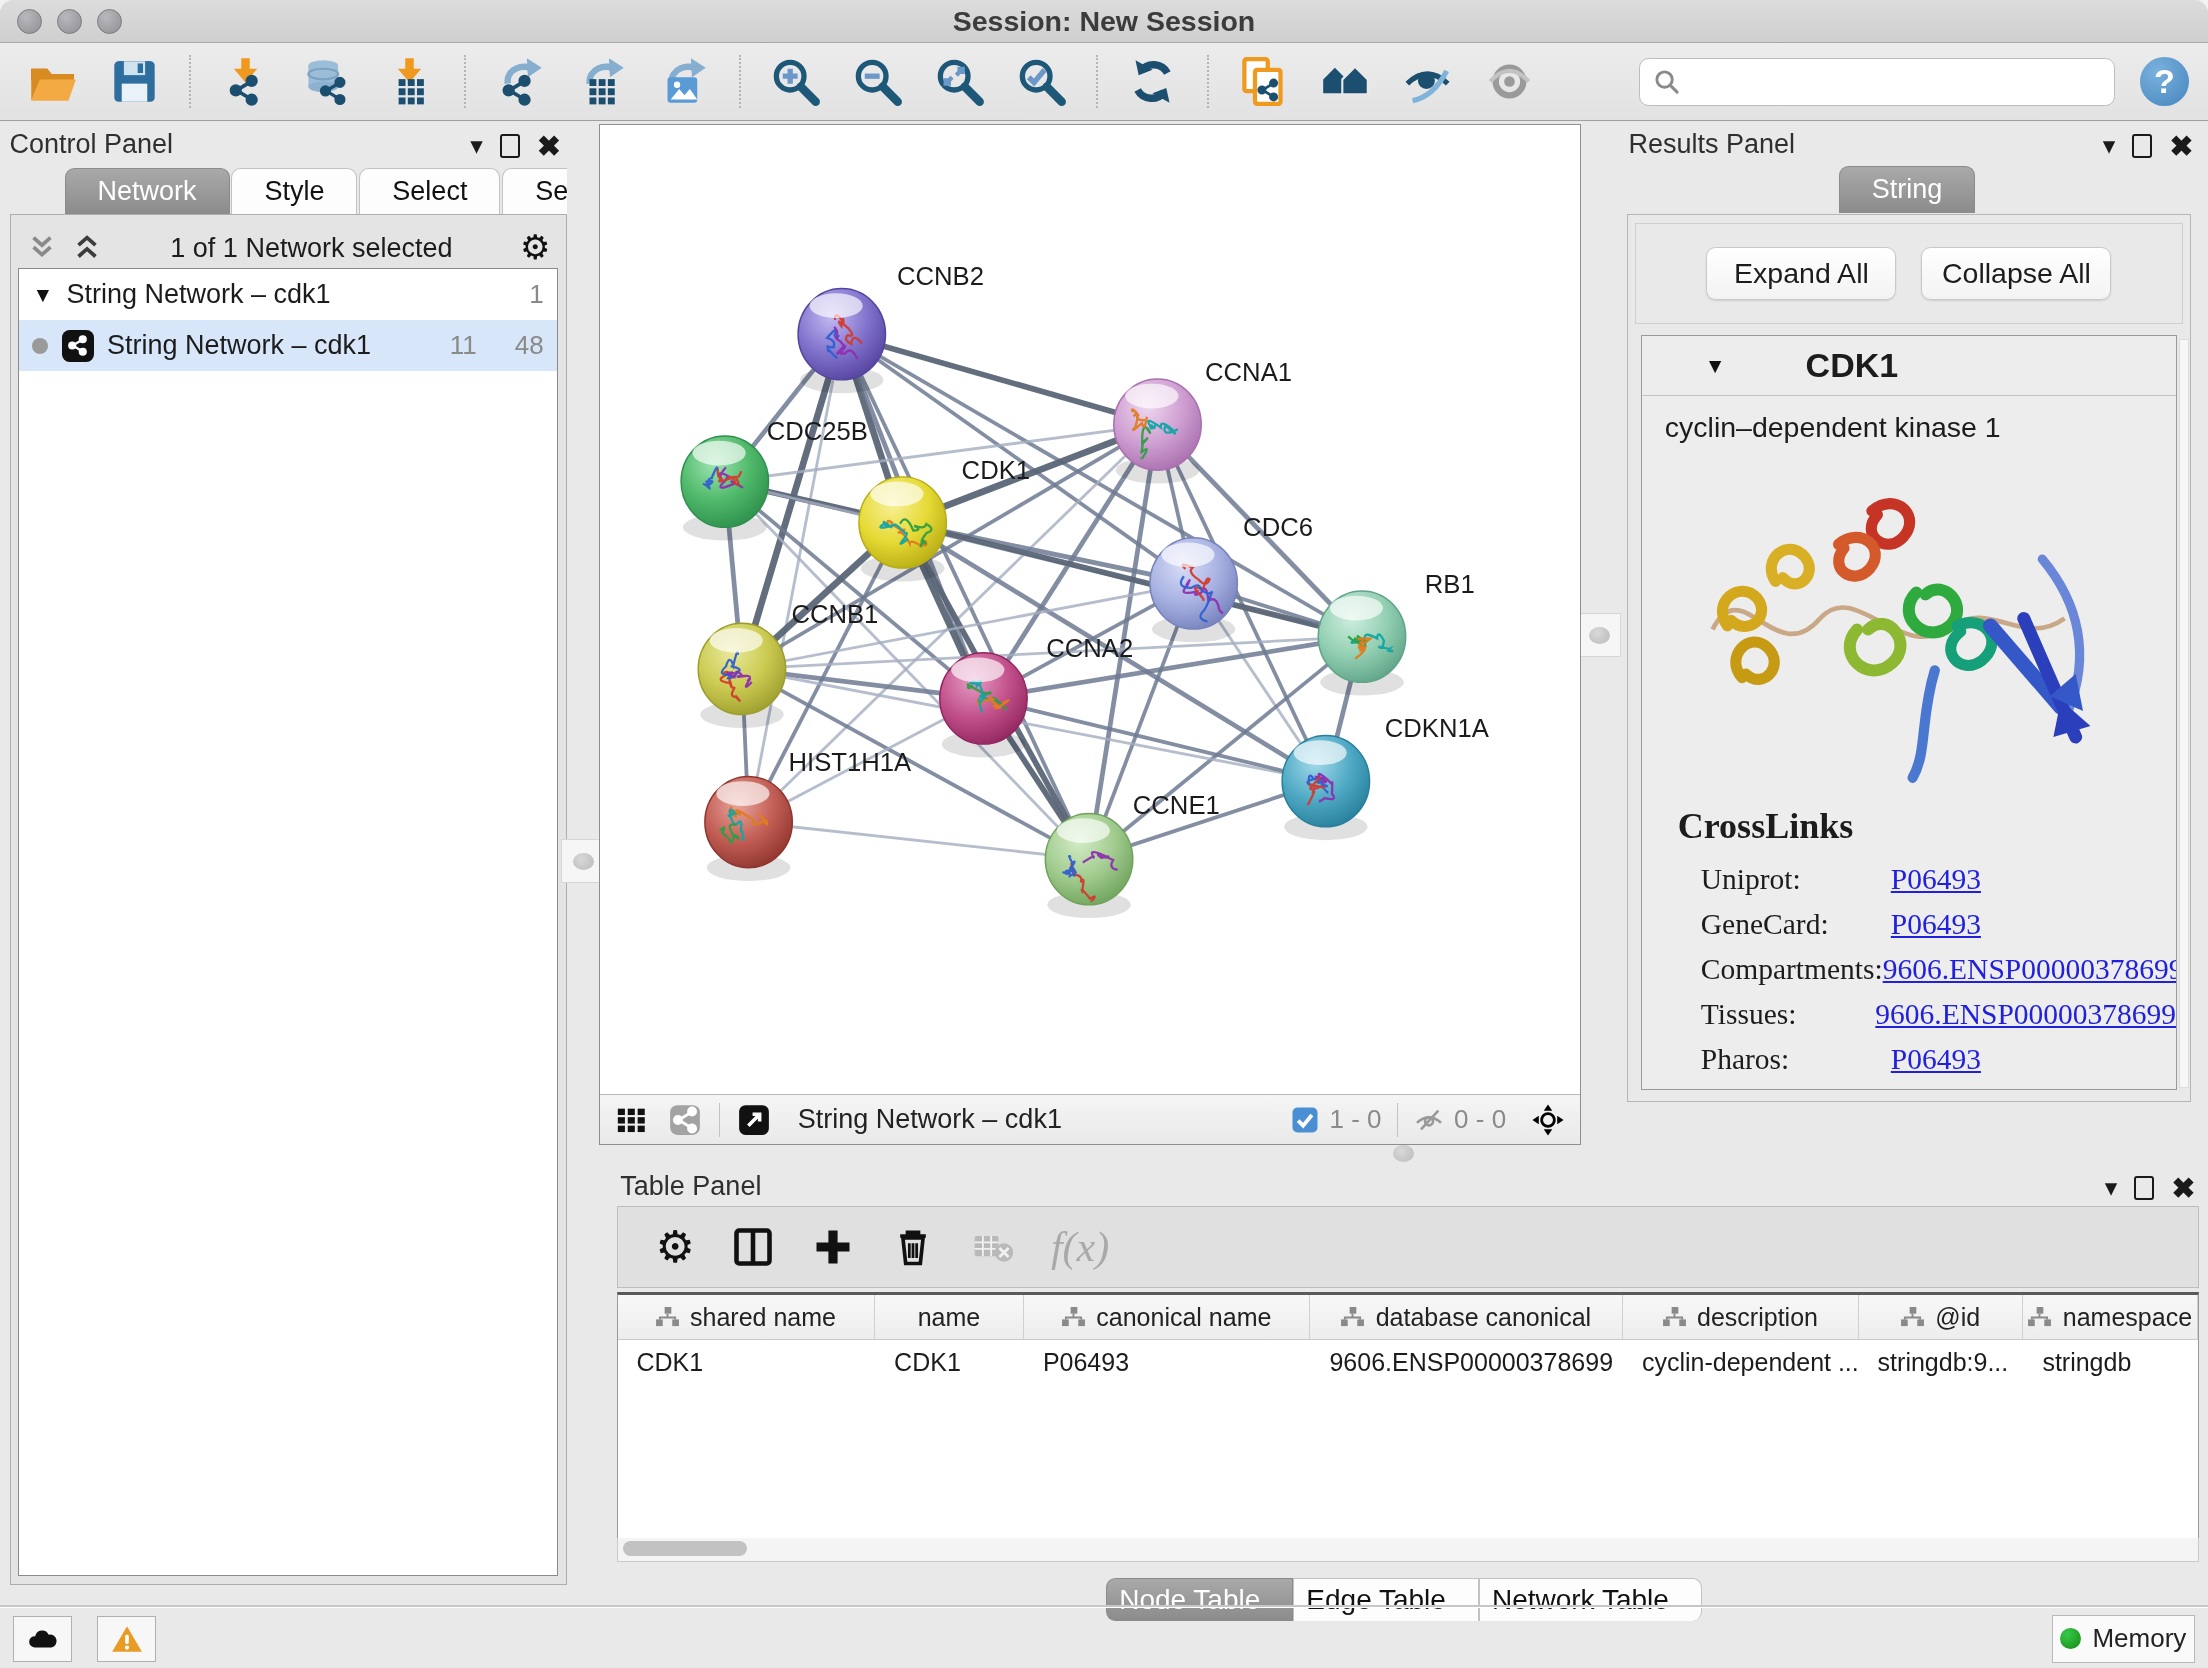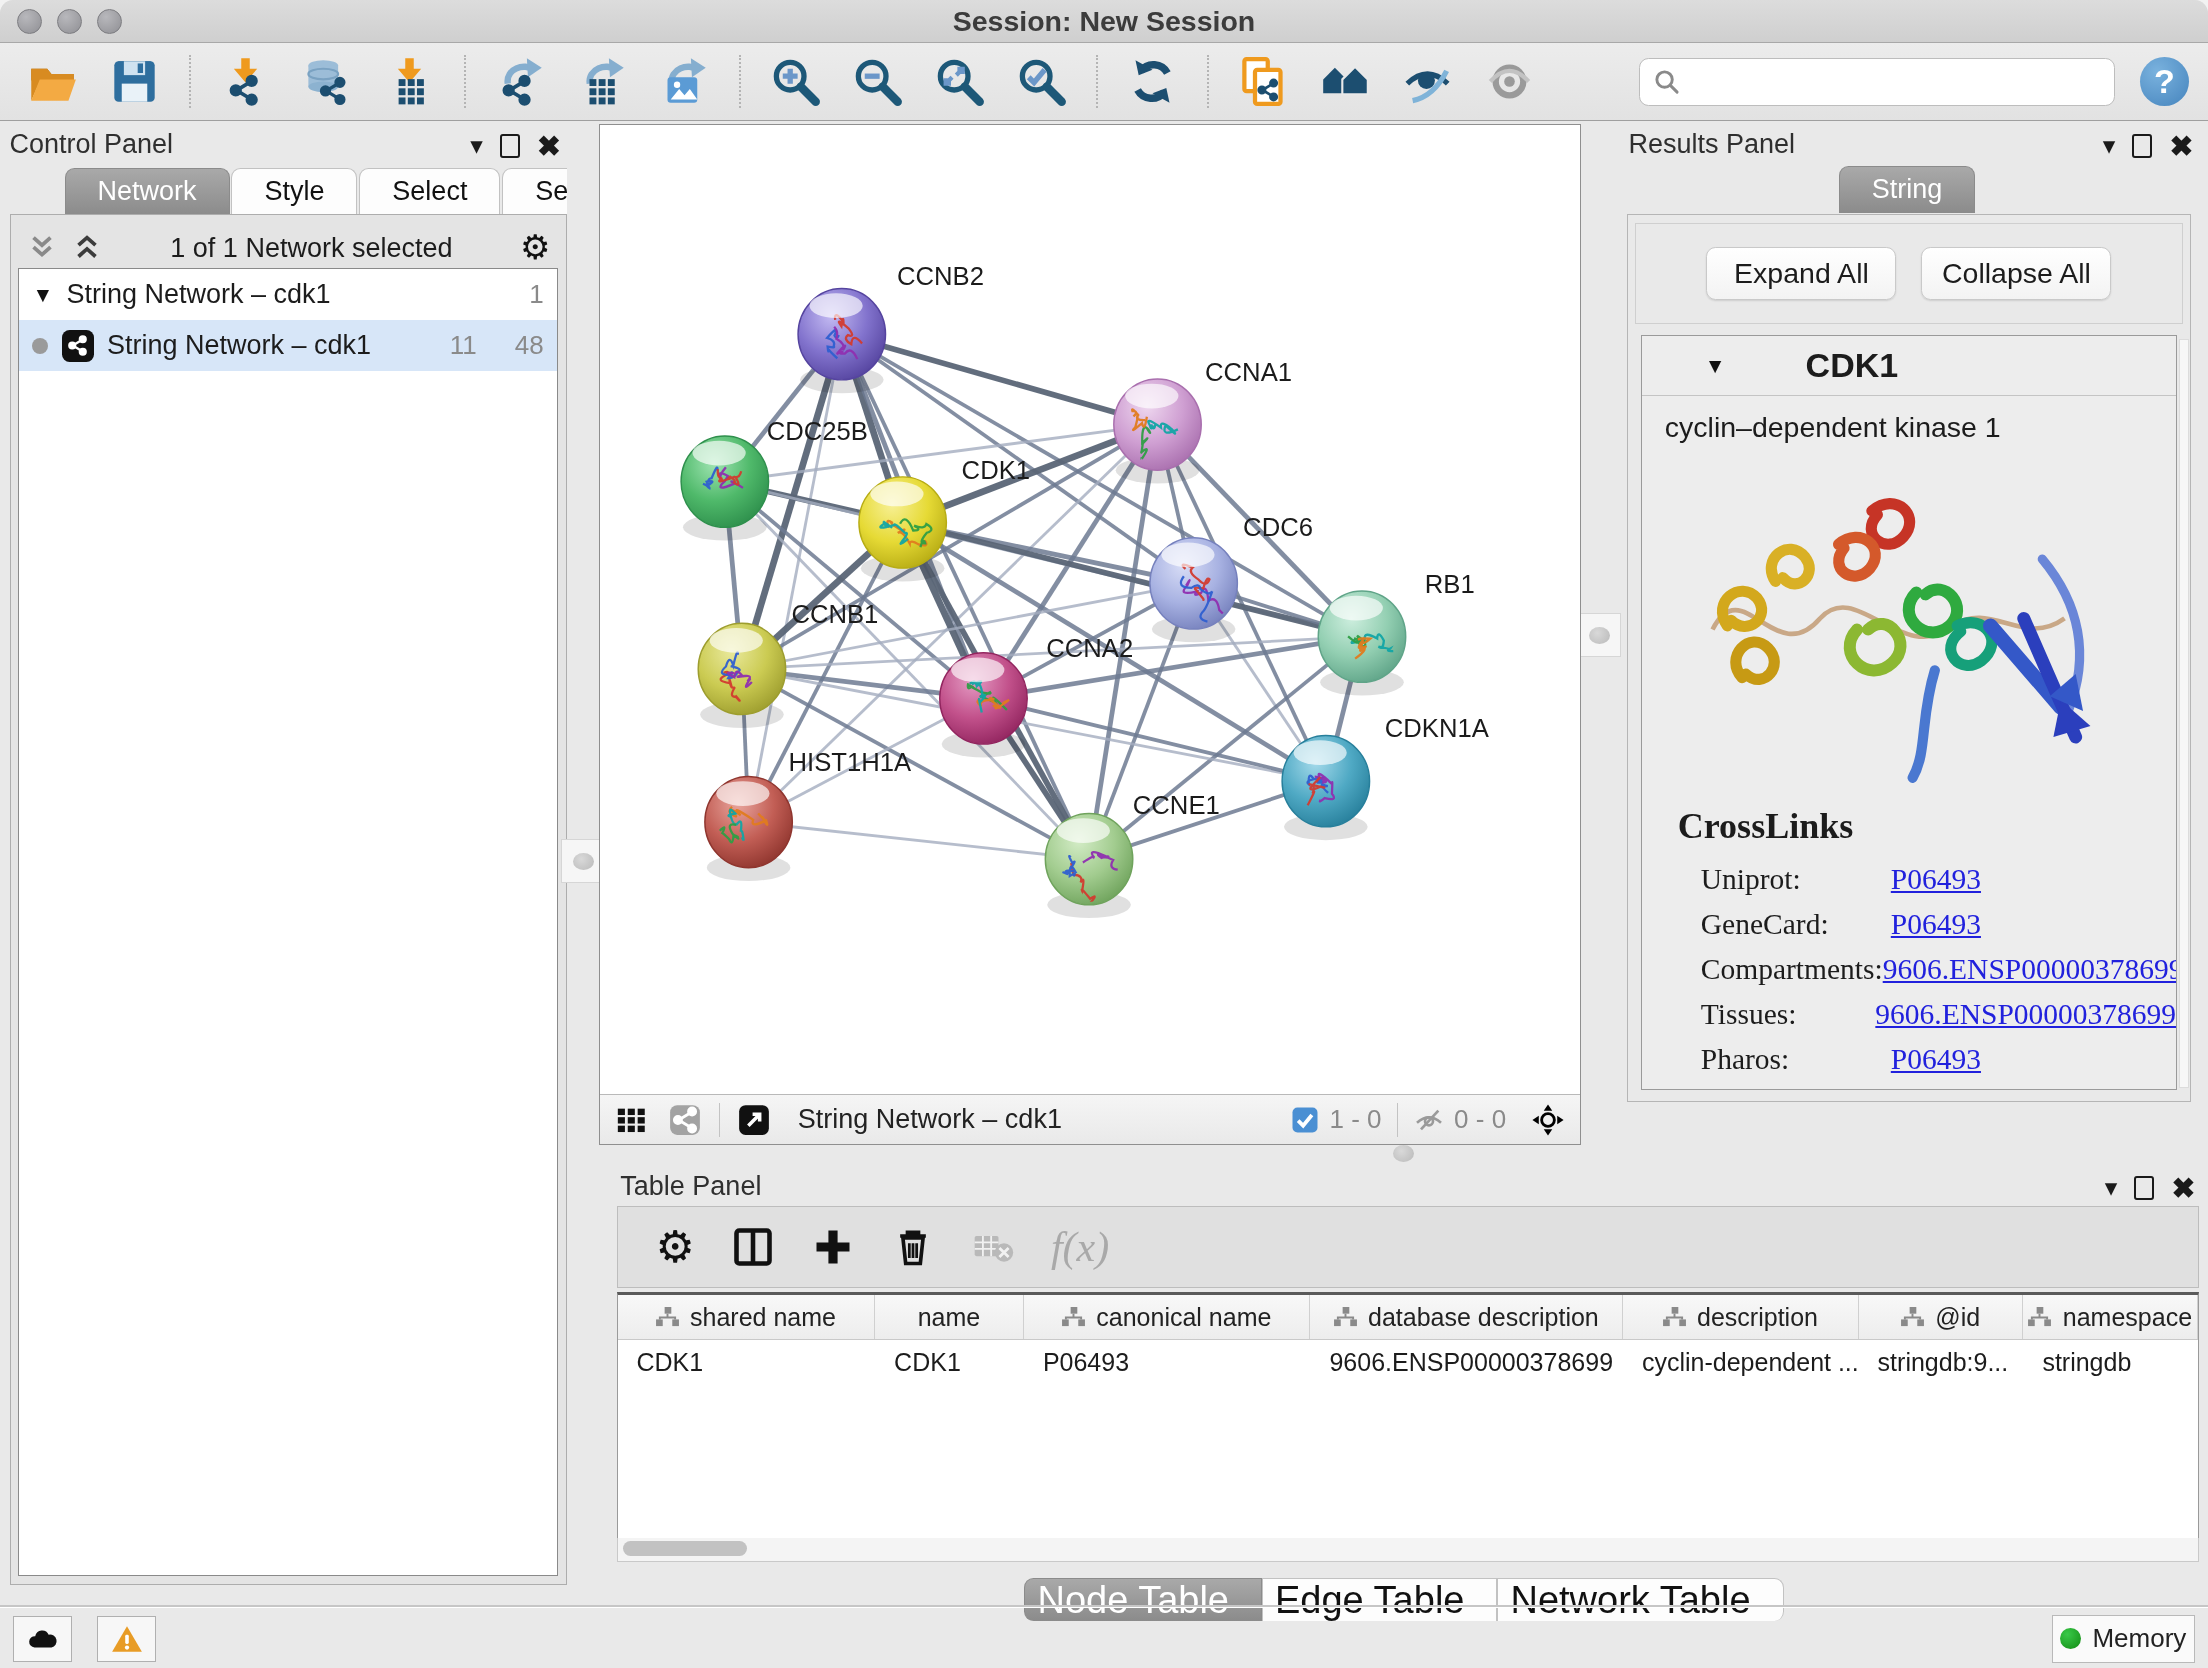--- a/index.html
+++ b/index.html
@@ -111,21 +111,21 @@
      border-top:3.8px solid #5a5a5a;overflow:hidden;}
   #tp-header{display:flex;height:44px;background:linear-gradient(#f8f8f8,#ededed);border-bottom:1px solid #c9c9c9;}
   .th{display:flex;align-items:center;justify-content:center;gap:11.4px;font-size:25px;color:#222;
      border-right:1px solid #d0d0d0;box-sizing:border-box;overflow:hidden;white-space:nowrap;}
   .th svg{width:23px;height:21px;flex:0 0 auto;}
   .tr{display:flex;height:44px;}
   .td{font-size:25px;display:flex;align-items:center;padding-left:19px;box-sizing:border-box;overflow:hidden;white-space:nowrap;}
   #tp-hscroll{position:absolute;left:9.5px;right:1.9px;bottom:34px;height:23px;background:#f4f4f4;border:1px solid #c9c9c9;border-top:none;}
   #tp-thumb{position:absolute;left:5.7px;top:2.9px;width:124px;height:15px;border-radius:7.6px;background:#c2c2c2;}
   #tp-tabs{position:absolute;left:0;right:0;bottom:-25px;display:flex;justify-content:center;}
-  #tp-tabs .tab{border-radius:9.5px;margin:0;height:42px;font-size:38px;border-radius:0;padding-left:12px;}
+  #tp-tabs .tab{border-radius:9.5px;margin:0;height:42px;font-size:28px;border-radius:0;padding-left:12px;}
   #tp-tabs .tab:first-child{border-radius:9.5px 0 0 9.5px;}
   #tp-tabs .tab:last-child{border-radius:0 9.5px 9.5px 0;}
 
   
   #status-sep{position:absolute;left:0;right:0;top:1605px;height:1.9px;background:#c6c6c6;border-bottom:1px solid #fff;}
   #status-bar{position:absolute;left:0;right:0;top:1609px;bottom:0;display:flex;align-items:center;padding:0 13.3px;gap:25px;}
   .sb-btn{width:57px;height:44px;background:#f7f7f7;border:1.9px solid #b0b0b0;display:flex;align-items:center;justify-content:center;}
   .sb-btn svg{width:34px;height:30px;}
   #memory-btn{margin-left:auto;height:46px;min-width:141px;background:#fafafa;border:1.9px solid #b9b9b9;
      display:flex;align-items:center;justify-content:center;gap:11.4px;font-size:26px;color:#222;}
@@ -868,21 +868,21 @@
           </div>
           <div class="th" style="width: 313px;">
             <svg viewBox="0 0 24 22">
               <g fill="#8a8a8a">
  <rect x="9" y="0" width="7" height="7"></rect>
                 <rect x="0" y="13" width="7" height="7"></rect>
                 <rect x="17" y="13" width="7" height="7"></rect>
  <path d="M12 7 v4 M12 11 H4 v2 M12 11 h8 v2" stroke="#8a8a8a" stroke-width="2" fill="none"></path>
               </g>
             </svg>
-            <span>database description</span>
+            <span>database canonical</span>
           </div>
           <div class="th" style="width: 236px;">
             <svg viewBox="0 0 24 22">
               <g fill="#8a8a8a">
  <rect x="9" y="0" width="7" height="7"></rect>
                 <rect x="0" y="13" width="7" height="7"></rect>
                 <rect x="17" y="13" width="7" height="7"></rect>
  <path d="M12 7 v4 M12 11 H4 v2 M12 11 h8 v2" stroke="#8a8a8a" stroke-width="2" fill="none"></path>
               </g>
             </svg>

